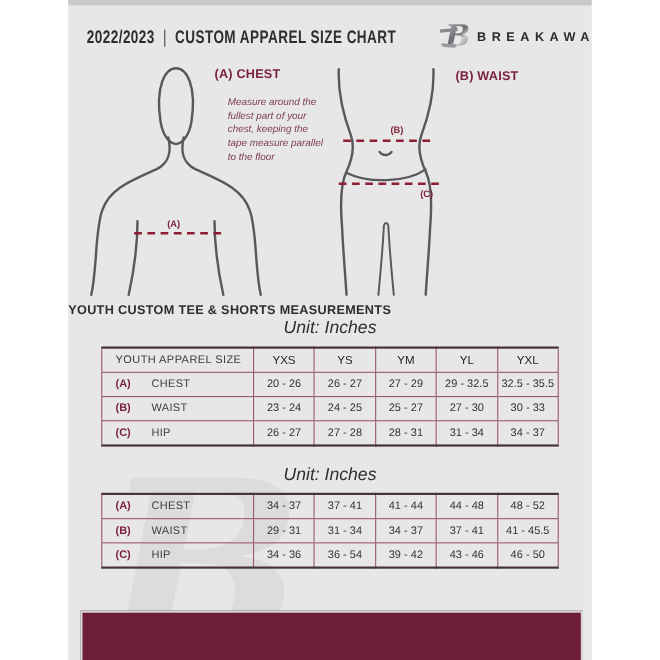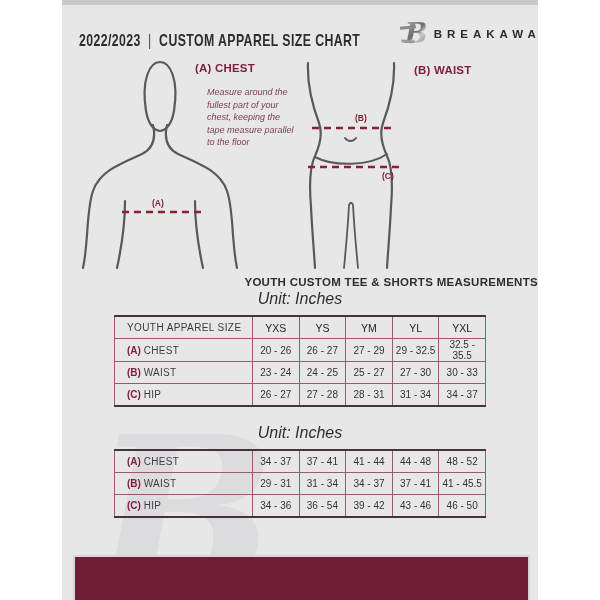--- a/index.html
+++ b/index.html
@@ -16,21 +16,21 @@
     background:#e7e7e8;
     overflow:hidden;
   }
   .top-strip {
     position:absolute; top:0; left:0; right:0; height:5px;
     background:#c9c9cb;
   }
   
   .header {
     position:absolute; top:20px; left:0; right:0;
-    display:flex; justify-content:center; align-items:flex-end; gap:9px;
+    display:flex; justify-content:center; align-items:center; gap:9px;
   }
   .hdr-text {
     display:flex; align-items:center; gap:9px;
     font-weight:bold; font-size:15px; color:#2d2d2f;
     transform:scale(0.82,1.1); transform-origin:center;
     white-space:nowrap; letter-spacing:0.5px;
   }
   .hdr-divider { font-weight:normal; color:#4a4a4c; }
   .brand-wrap { display:flex; align-items:center; gap:8px; }
   .logo-b {
@@ -62,45 +62,45 @@
   .m-desc {
     font-size:9px; font-style:italic; color:#7d3b52; line-height:1.4;
     margin:12px;
   }
   .blk-chest { left:133px; top:7px;  width:115px; }
   .blk-waist { left:352px; top:9px;  width:112px; }
   .blk-hips  { left:352px; top:110px; width:118px; }
   
   .tables { position:absolute; top:276px; left:0; right:0; z-index:2; }
   .tbl-title {
-    text-align:right; font-weight:bold; font-size:11.5px; color:#2e2e30;
+    text-align:left; font-weight:bold; font-size:11.5px; color:#2e2e30;
     letter-spacing:0.3px;
   }
   .tbl-unit {
     text-align:center; font-style:italic; font-size:16px; color:#2f2f31;
     margin-top:2px; margin-bottom:7px;
   }
   table.size-table {
-    width:372px; margin:0 auto; border-collapse:collapse;
+    width:416px; margin:0 auto; border-collapse:collapse;
     table-layout:fixed;
     border-radius:19px;
   }
   table.size-table { border:1.5px solid #8f4356; border-top:2.5px solid #463239; border-bottom:2.5px solid #463239; }
   .size-table th, .size-table td {
     border:1.4px solid #9a5a6c; height:21px; padding:0;
     text-align:center; font-size:10px; color:#333336; background:transparent;
   }
   .size-table col.c-label { width:138px; }
   .size-table th.row-head, .size-table td.row-head {
     text-align:left; padding-left:12px;
   }
   .size-table th.col-size { font-weight:normal; font-size:10.5px; color:#222224; }
   .size-table th.apparel { font-weight:normal; font-size:10px; color:#3a3a3c; letter-spacing:0.4px; }
   .lbl-key { color:#7b2140; font-weight:bold; }
-  .lbl-name { color:#3d3d3f; letter-spacing:0.3px; }
+  .lbl-name { color:#3d3d3f; letter-spacing:0.3px;margin-left:16px; }
   .adult-group { margin-top:17px; }
   
   .watermark {
     position:absolute; left:32px; top:408px; z-index:1;
     font-family:"DejaVu Serif", serif; font-weight:bold; font-style:italic;
     font-size:215px; line-height:1; color:#dcdcde;
     pointer-events:none;
   }
   .bottom-bar {
     position:absolute; left:11px; right:8px; top:555px; height:50px;

